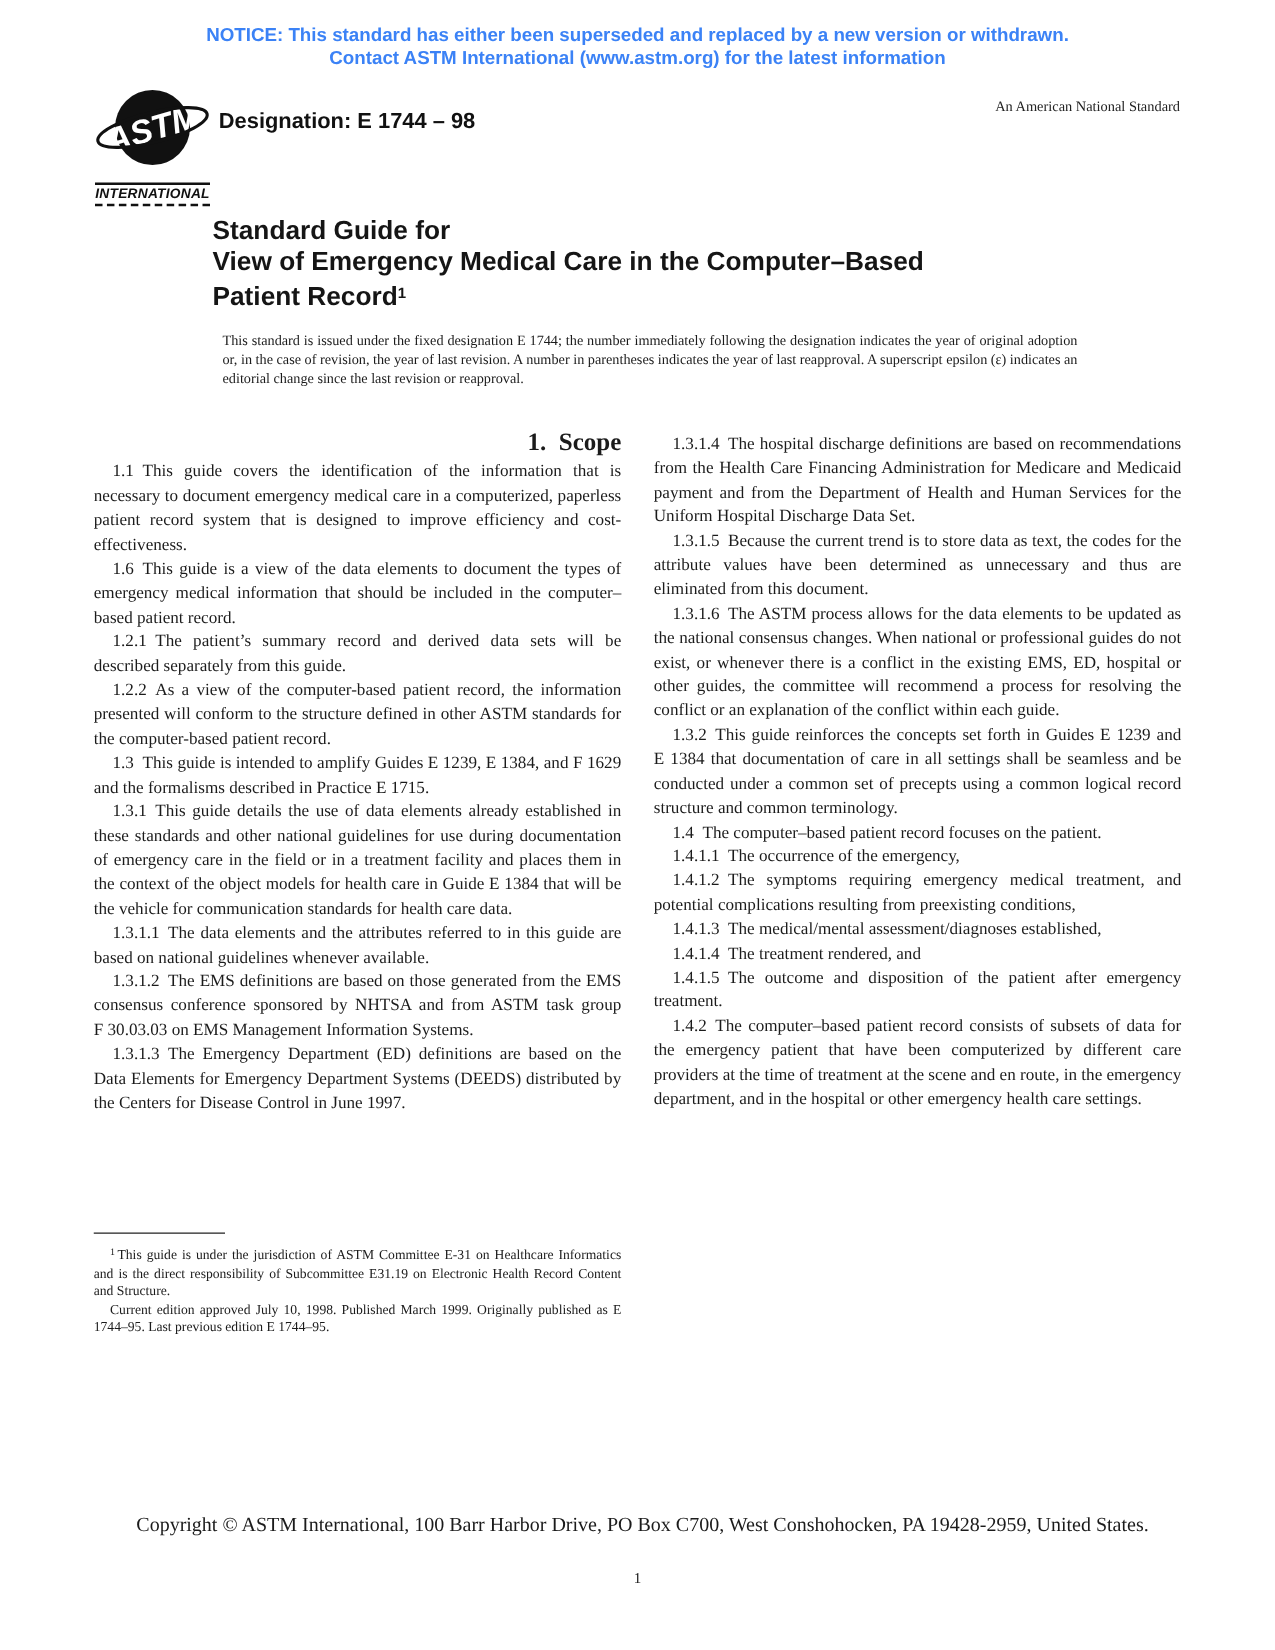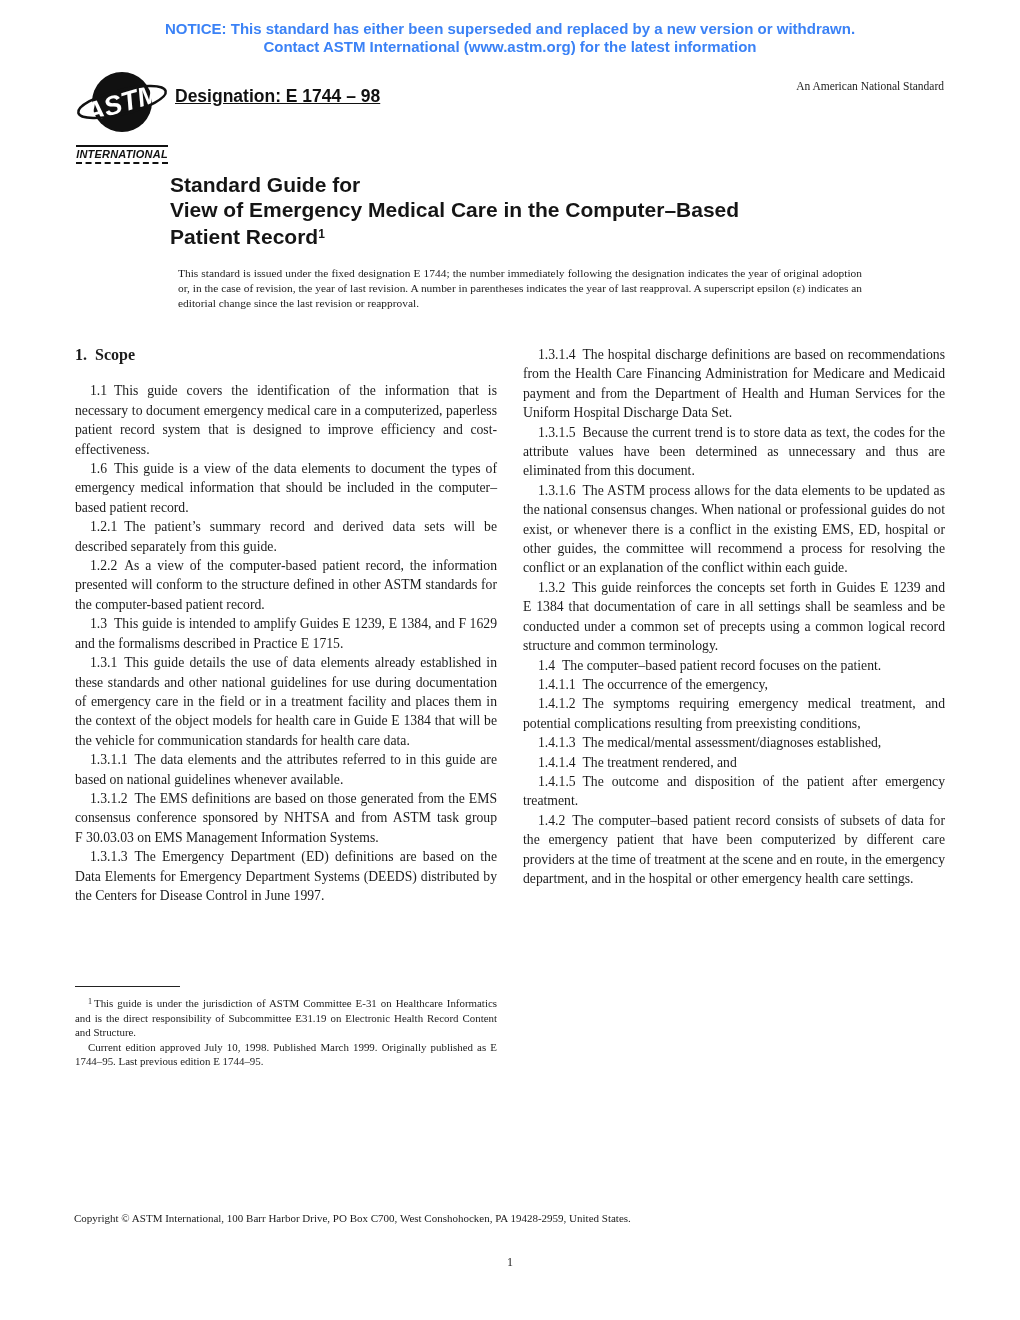--- a/index.html
+++ b/index.html
@@ -30,21 +30,21 @@
     font-weight:bold; font-style:italic; font-size:11px; letter-spacing:0.2px;
     color:#111;
     border-top:2px solid #111;
     border-bottom:2px dashed #111;
     padding:1px 0 2px 0;
     margin-top:-4px;
   }
   .designation {
     position:absolute; left:175px; top:86px;
     font-family:"Liberation Sans", sans-serif;
-    font-weight:bold; font-size:17.5px; color:#111;text-decoration:underline;
+    font-weight:bold; font-size:17.5px; color:#111;
   }
   .nat-std {
     position:absolute; right:76px; top:80px;
     font-size:11.5px; color:#222;
   }
 
   
   .title {
     position:absolute; left:170px; top:172px; width:700px;
     font-family:"Liberation Sans", sans-serif;
@@ -61,38 +61,38 @@
 
   
   .column {
     position:absolute; top:345px; width:422px;
     font-size:13.7px; line-height:19.4px;
     text-align:justify;
   }
   .col-left  { left:75px; }
   .col-right { left:523px; }
   .scope-heading {
-    font-size:16px; font-weight:bold; line-height:19.4px;
-    margin-bottom:17px; text-align:left;
+    font-size:20px; font-weight:bold; line-height:19.4px;
+    margin-bottom:3px; text-align:right;
   }
   .para { text-indent:15px; }
 
   
   .footnote {
     position:absolute; left:75px; top:986px; width:422px;
     font-size:10.9px; line-height:14.6px; text-align:justify;
   }
   .fn-rule { width:105px; border-top:1.5px solid #222; margin-bottom:8px; }
   .fn-para { text-indent:13px; }
   .fn-para sup { font-size:8px; vertical-align:3px; margin-right:2px; }
 
   
   .copyright {
     position:absolute; left:74px; top:1212px; width:880px;
-    font-size:11px; color:#1b1b1b;
+    font-size:16px; color:#1b1b1b;text-align:center;
   }
   .page-num {
     position:absolute; left:0; top:1255px; width:100%;
     text-align:center; font-size:12px; color:#1b1b1b;
   }
 </style>
 </head>
 <body>
 
 <div class="page">

